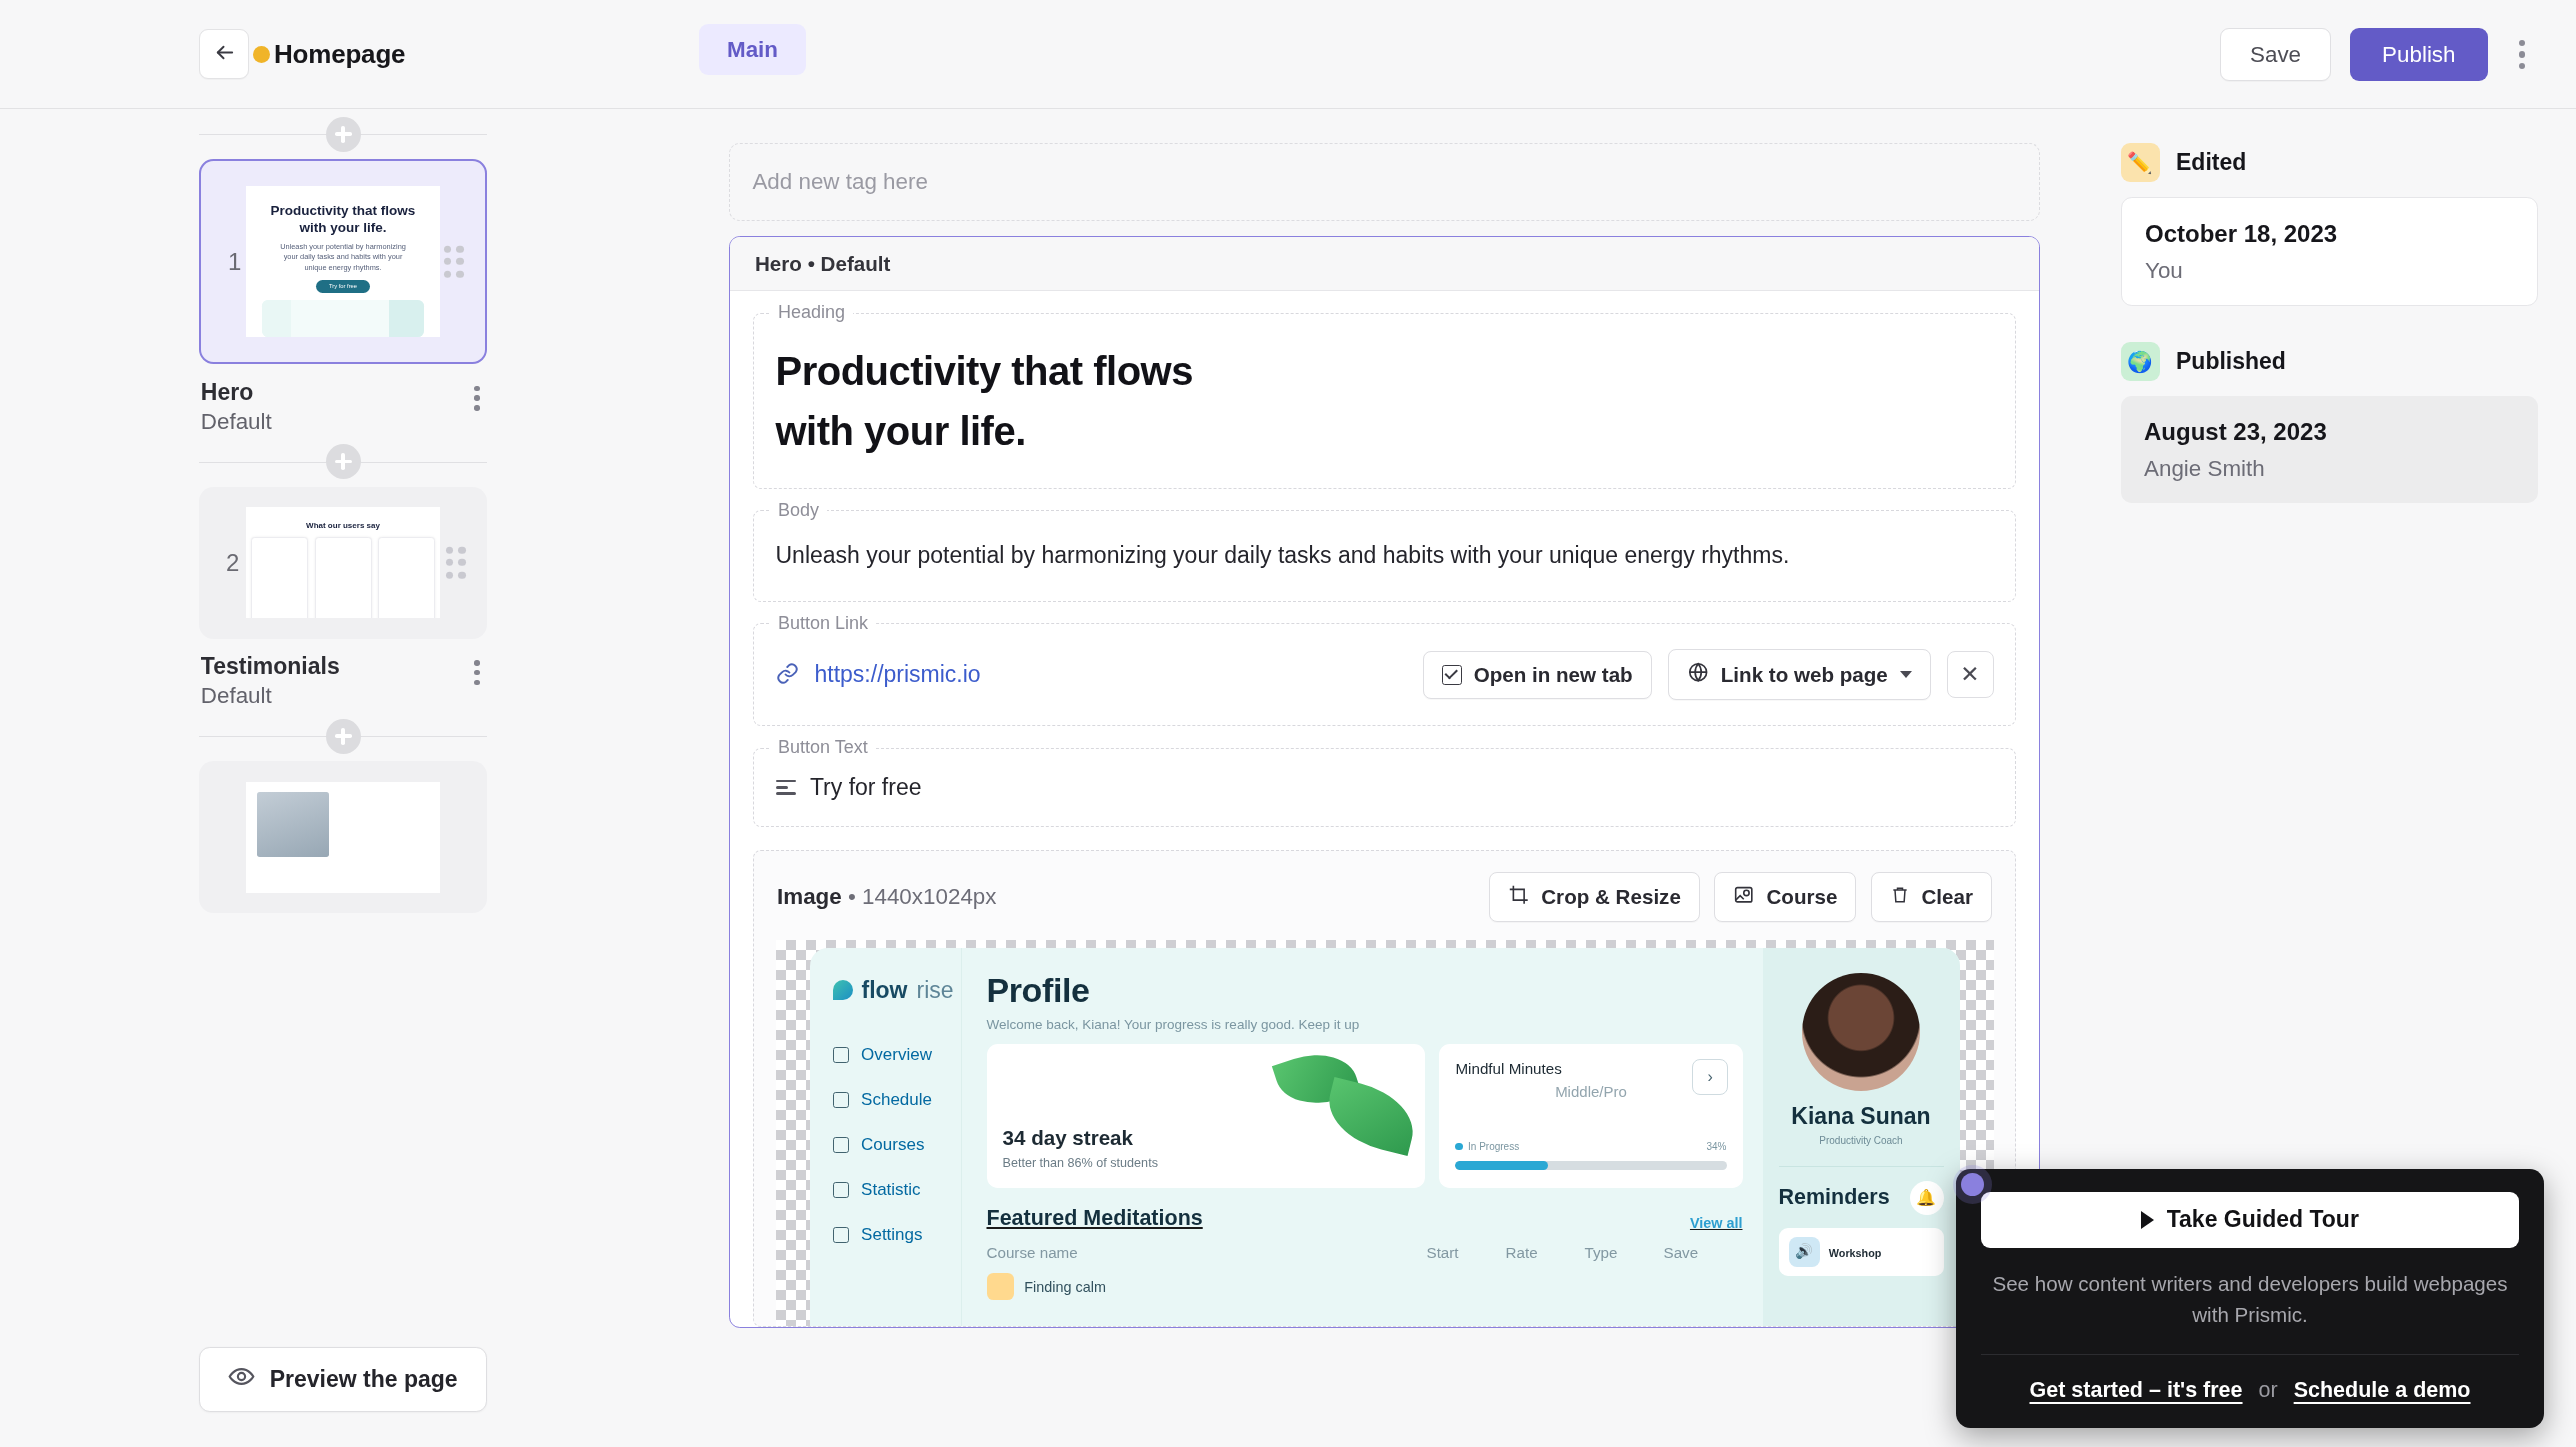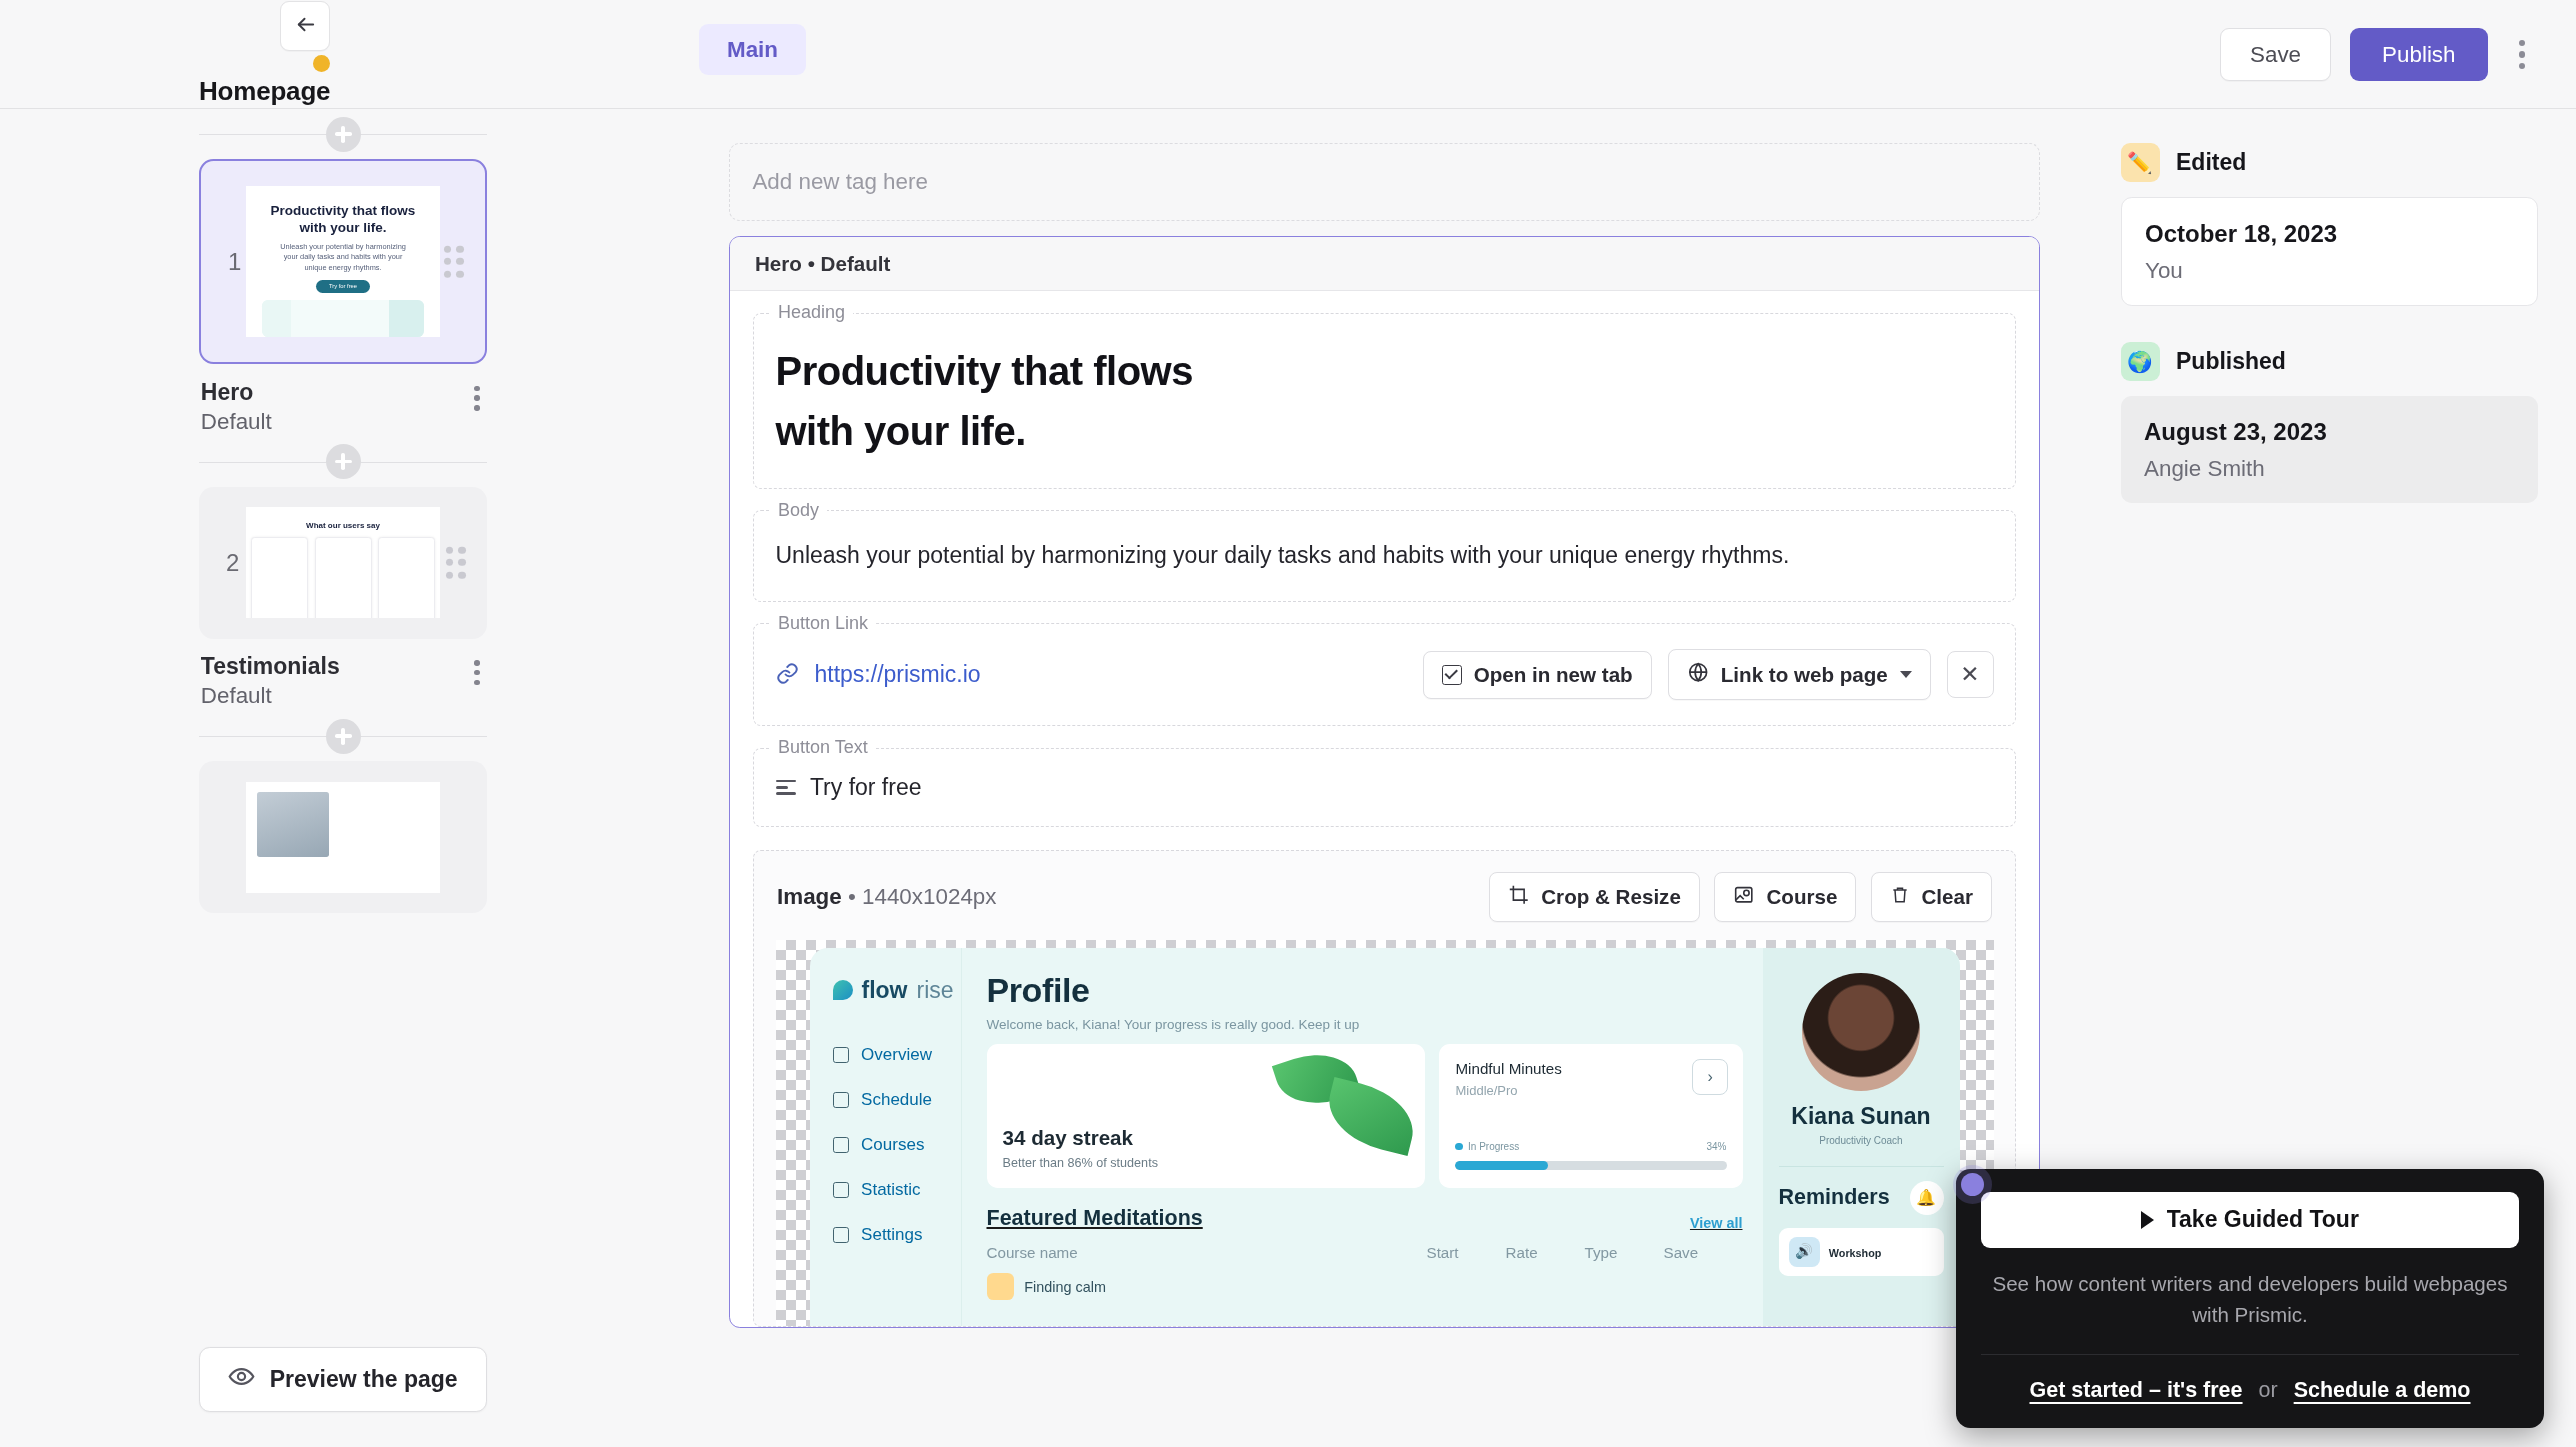--- a/index.html
+++ b/index.html
@@ -13,21 +13,21 @@
   .app { position: relative; width: 2576px; height: 1448px; display: flex; flex-direction: column; }
 
   
   .topbar {
     height: 109px; min-height: 109px;
     background: #f7f7f8;
     border-bottom: 0.9px solid #e2e2e4;
     display: flex; align-items: center;
     position: relative;
   }
-  .topbar-left { display: flex; align-items: flex-end; padding-left: 199px; gap: 4px; flex-direction: column; }
+  .topbar-left { display: flex; align-items: center; padding-left: 199px; gap: 4px; }
   .back-btn {
     width: 50px; height: 50px; border-radius: 9px;
     background: #ffffff; border: 0.9px solid #e3e3e5;
     display: flex; align-items: center; justify-content: center;
     cursor: pointer;
     box-shadow: 0 0.9px 0.9px rgba(0,0,0,.03);
   }
   .back-btn svg { width: 23px; height: 23px; }
   .status-dot { width: 17px; height: 17px; border-radius: 50%; background: #f0b429; }
   .page-title { font-size: 26px; font-weight: 700; letter-spacing: -0.2px; color: #17171b; }
@@ -235,21 +235,21 @@
   .dash-card.mind { flex:1; height:144px; }
   .leaf {
     position:absolute; width:77px; height:52px; border-radius:0 70% 0 70%;
     background:linear-gradient(135deg,#58c46e,#2f9a4e);
   }
   .leaf.a { right:70px; top:9px; transform: rotate(-18deg); }
   .leaf.b { right:9px; top:43px; transform: rotate(14deg); width:90px; height:59px; }
   .streak-num { position:absolute; left:16px; bottom:38px; font-size:20.6px; font-weight:700; color:#1d2a33; }
   .streak-sub { position:absolute; left:16px; bottom:18px; font-size:12.6px; color:#6b7c86; }
   .mind-t { font-size:15.2px; color:#1d2a33; line-height:1.28; }
-  .mind-s { font-size:13px; color:#93a5ae; margin-top:4.5px; }
+  .mind-s { font-size:15px; color:#93a5ae; margin-top:4.5px;text-align:center; }
   .mind-arrow {
     position:absolute; right:14.4px; top:14.4px; width:36px; height:36px; border:1.3px solid #cfdbe0;
     border-radius:8px; display:flex; align-items:center; justify-content:center; font-size:16px; color:#4a6571;
   }
   .prog-row { position:absolute; left:16px; right:16px; bottom:36px; display:flex; align-items:center; justify-content:space-between; font-size:10px; color:#7b96a1; }
   .prog-row .d { width:7.2px;height:7.2px;border-radius:50%;background:#2aa8d4; display:inline-block; margin-right:5.4px; }
   .prog-bar { position:absolute; left:16px; right:16px; bottom:18px; height:9px; border-radius:5.4px; background:#d6dde1; overflow:hidden; }
   .prog-bar i { display:block; height:100%; width:34%; background:#2aa8d4; border-radius:5.4px; }
   .feat-head { display:flex; align-items:flex-end; justify-content:space-between; margin-top:18px;text-decoration:underline; }
   .feat-title { font-size:21.5px; font-weight:700; color:#14303e; }

